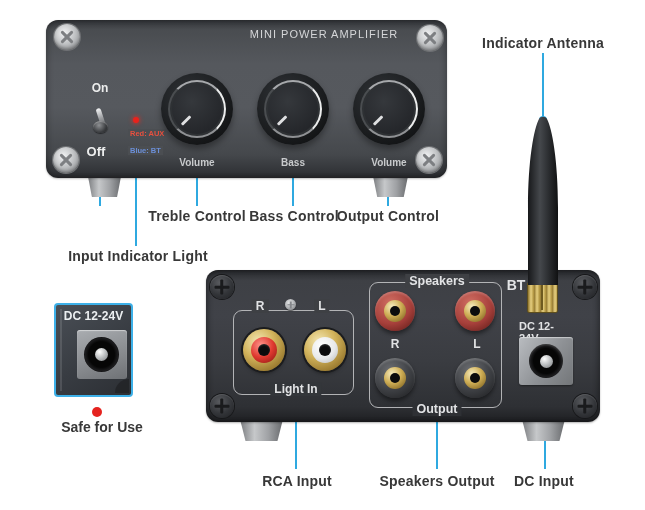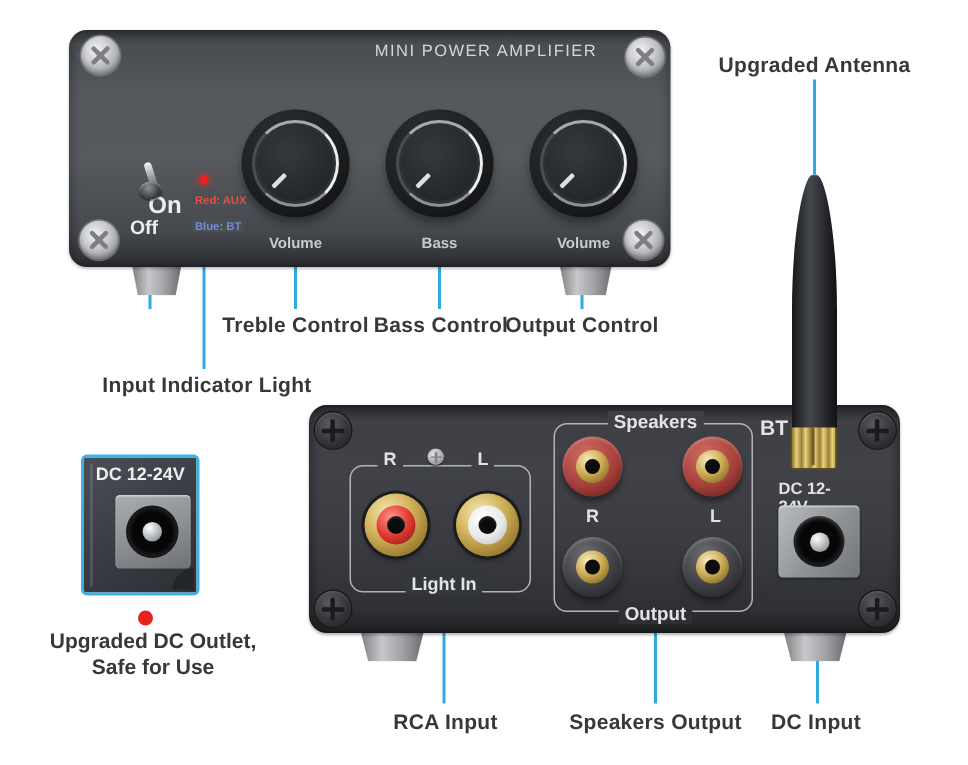--- a/index.html
+++ b/index.html
@@ -145,21 +145,21 @@
     <div class="foot" style="left:325px; top:150px; width:39px; height:27px;"></div>
 
     <div class="front-panel">
       <div class="screw-s" style="left:8px; top:4px;"></div>
       <div class="screw-s" style="left:371px; top:5px;"></div>
       <div class="screw-s" style="left:7px; top:127px;"></div>
       <div class="screw-s" style="left:370px; top:127px;"></div>
 
       <div class="front-title">MINI POWER AMPLIFIER</div>
 
-      <div class="pw-text" style="left:64px; top:61px; font-size:16px;margin-top:48px;">On</div>
+      <div class="pw-text" style="left:54px; top:61px; font-size:12px;">On</div>
       <div class="toggle">
         <div class="toggle-lever"></div>
         <div class="toggle-nut"></div>
       </div>
       <div class="pw-text" style="left:50px; top:124px; font-size:13px;">Off</div>
 
       <div class="led"></div>
       <div class="led-note" style="top:109px; color:#e8503f;">Red: AUX</div>
       <div class="led-note" style="top:126px; color:#6b8fd8;">Blue: BT</div>
 
@@ -188,21 +188,21 @@
   <div class="co-line" style="left:135px; top:125px; height:121px;"></div>
   <div class="co-line" style="left:196px; top:172px; height:34px;"></div>
   <div class="co-line" style="left:292px; top:172px; height:34px;"></div>
   <div class="co-line" style="left:387px; top:172px; height:34px;"></div>
 
   <div class="co-label" style="left:197px; top:208px;">Treble Control</div>
   <div class="co-label" style="left:294px; top:208px;">Bass Control</div>
   <div class="co-label" style="left:388px; top:208px;">Output Control</div>
   <div class="co-label" style="left:138px; top:248px;">Input Indicator Light</div>
 
-  <div class="co-label" style="left:543px; top:35px;">Upgraded Antenna</div>
+  <div class="co-label" style="left:543px; top:35px;">Indicator Antenna</div>
   <div class="co-line" style="left:542px; top:53px; height:63px;"></div>
   <div class="co-dot" style="left:539px; top:116px; width:8px; height:8px;"></div>
 
   <div class="rear-unit">
     <div class="foot" style="left:32px; top:145px; width:47px; height:26px;"></div>
     <div class="foot" style="left:314px; top:145px; width:47px; height:26px;"></div>
 
     <div class="rear-panel">
       <div class="screw-d" style="left:4px; top:5px;"></div>
       <div class="screw-d" style="left:367px; top:5px;"></div>
@@ -281,17 +281,16 @@
     <div class="inset-title">DC 12-24V</div>
     <div class="inset-jack">
       <div class="inset-hole">
         <div class="inset-pin"></div>
       </div>
     </div>
     <div class="inset-corner"></div>
   </div>
   <div class="red-dot"></div>
   <div class="inset-note">
-    <div>Upgraded DC Outlet,</div>
     <div>Safe for Use</div>
   </div>
 
 </div>
 
 </body></html>

